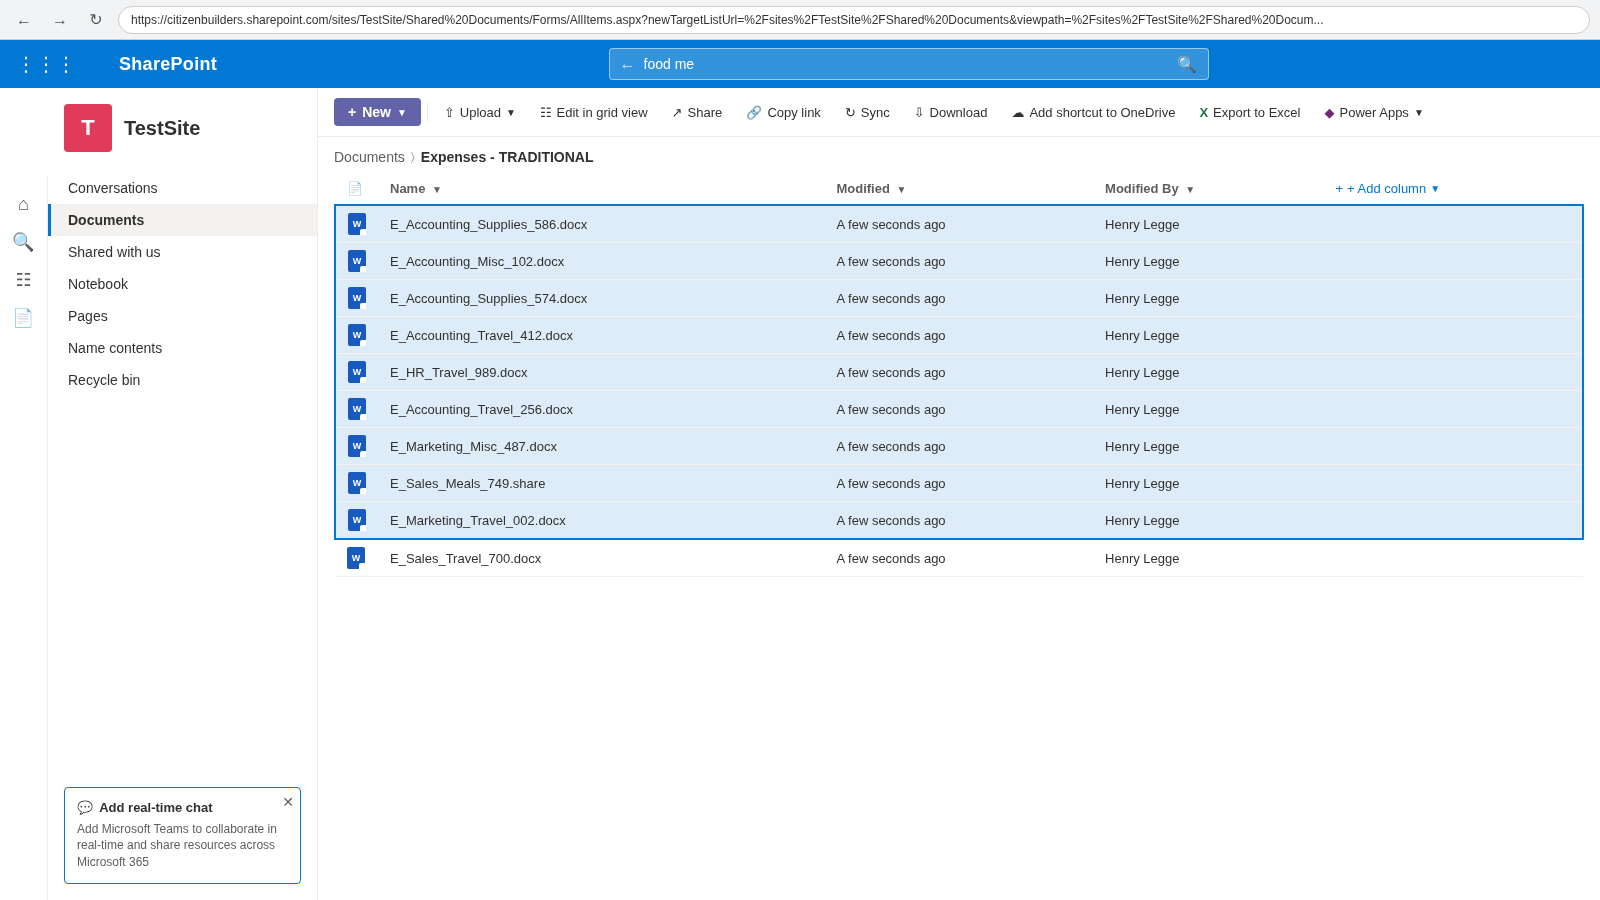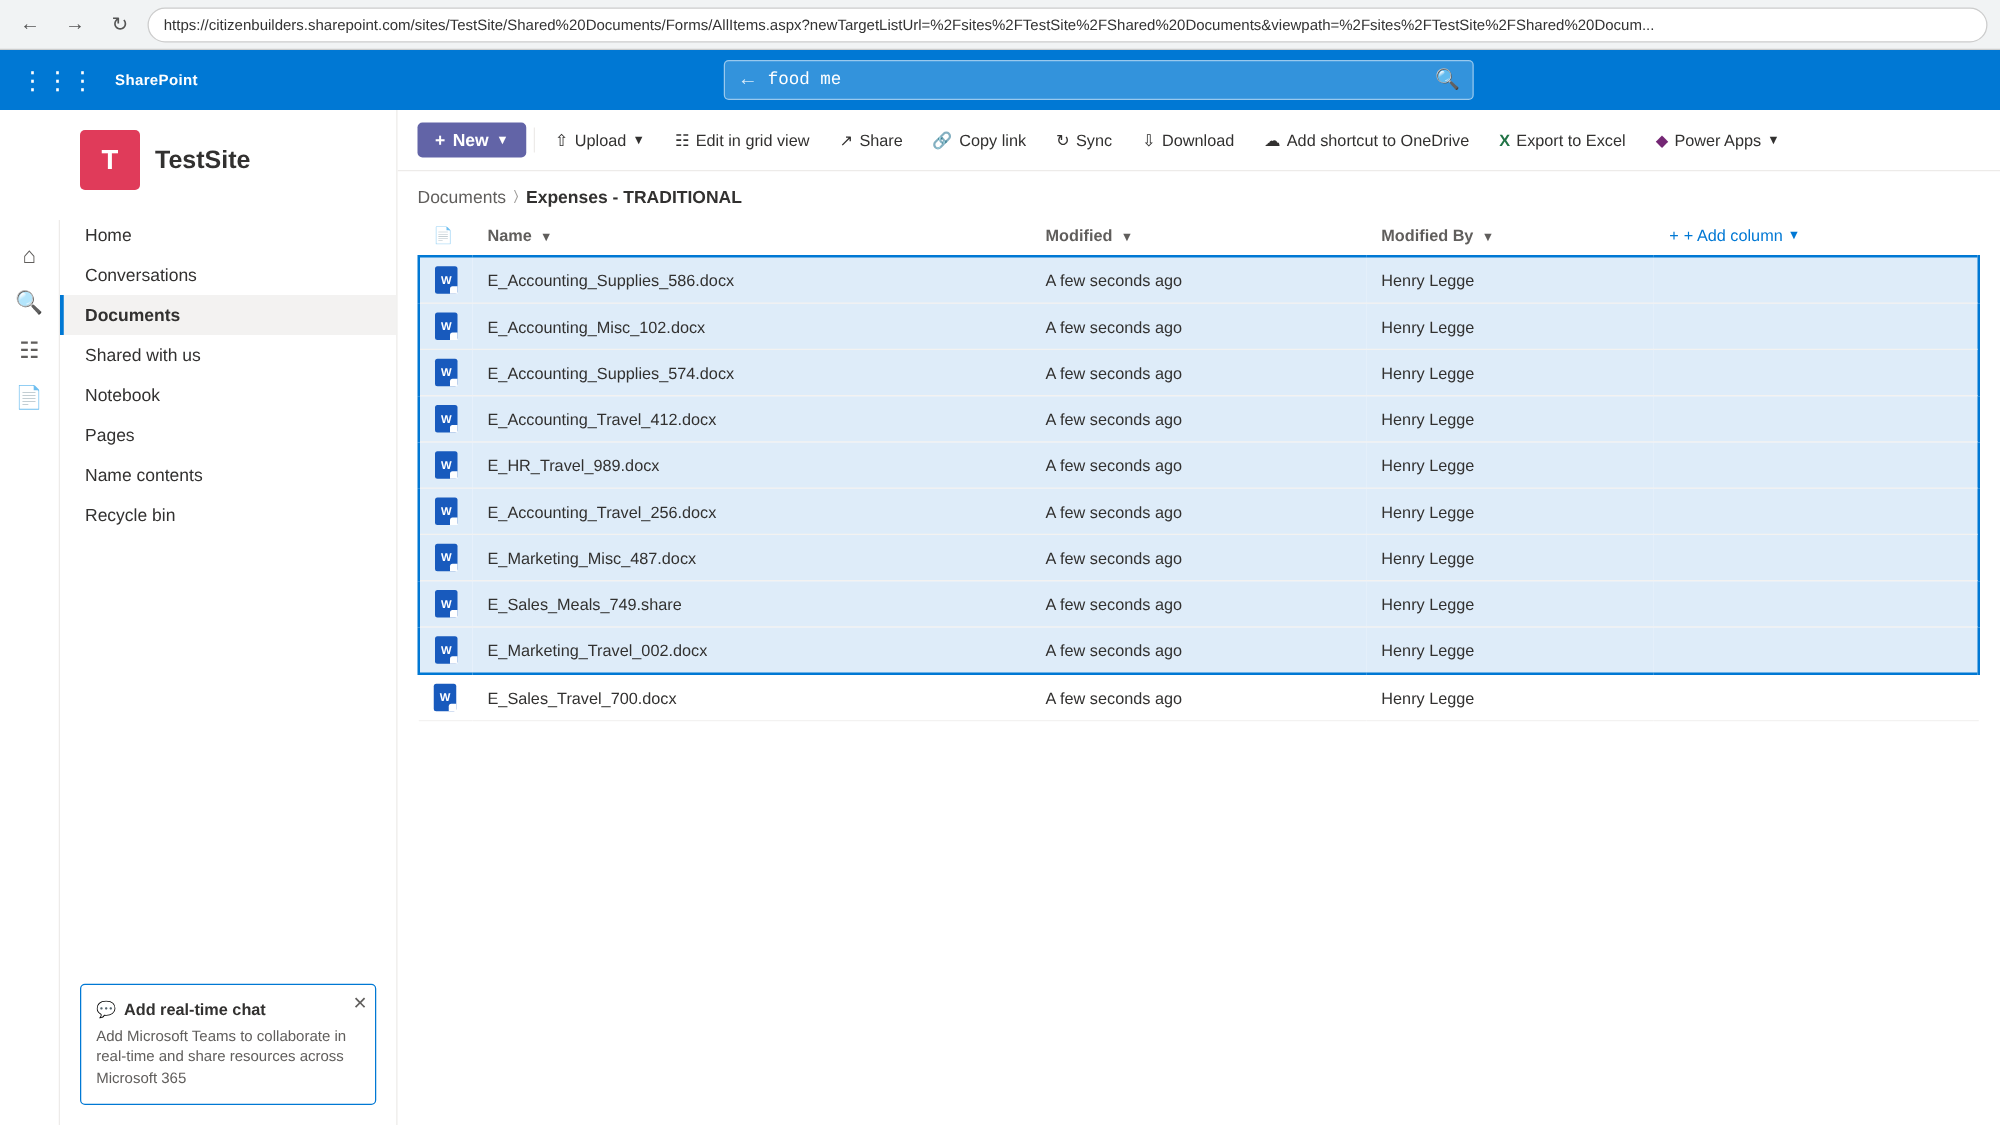--- a/index.html
+++ b/index.html
@@ -47,23 +47,24 @@
       gap: 12px;
     }
     .sp-waffle {
       color: #fff;
       font-size: 20px;
       cursor: pointer;
       padding: 4px;
     }
     .sp-logo {
       color: #fff;
-      font-size: 12px;
+      font-size: 18px;
       font-weight: 600;
       letter-spacing: 0.3px;
+      margin-left: 27px;
     }
     .sp-search-bar {
       flex: 1;
       max-width: 600px;
       margin: 0 auto;
       height: 32px;
       background: rgba(255,255,255,0.2);
       border: 1px solid rgba(255,255,255,0.5);
       border-radius: 4px;
       display: flex;
@@ -71,21 +72,20 @@
       padding: 0 10px;
       gap: 8px;
     }
     .sp-search-bar input {
       background: transparent;
       border: none;
       outline: none;
       color: #fff;
       font-size: 14px;
       flex: 1;
-      font-family: Liberation Mono, monospace;
     }
     .sp-search-bar input::placeholder { color: rgba(255,255,255,0.8); }
     .sp-search-icon { color: #fff; font-size: 16px; cursor: pointer; }
     .sp-search-back { color: rgba(255,255,255,0.8); font-size: 16px; cursor: pointer; }
 
     
     .sp-main {
       display: flex;
       height: calc(900px - 40px - 48px);
     }
@@ -360,23 +360,20 @@
   </div>
 
   <div class="sp-sidebar" style="margin-left:48px;">
     <div class="sp-site-header">
       <div class="sp-site-logo">
         <span>T</span>
       </div>
       <span class="sp-site-name">TestSite</span>
     </div>
     <nav class="sp-nav">
-      <div class="sp-nav-item">
-        <span>Home</span>
-      </div>
       <div class="sp-nav-item">
         <span>Conversations</span>
       </div>
       <div class="sp-nav-item active">
         <span>Documents</span>
       </div>
       <div class="sp-nav-item">
         <span>Shared with us</span>
       </div>
       <div class="sp-nav-item">

